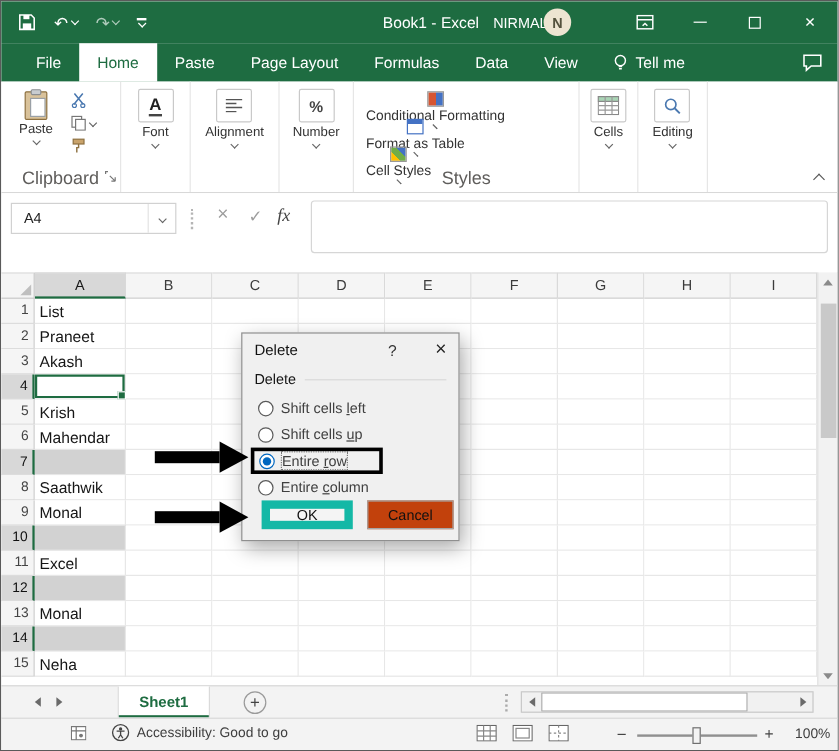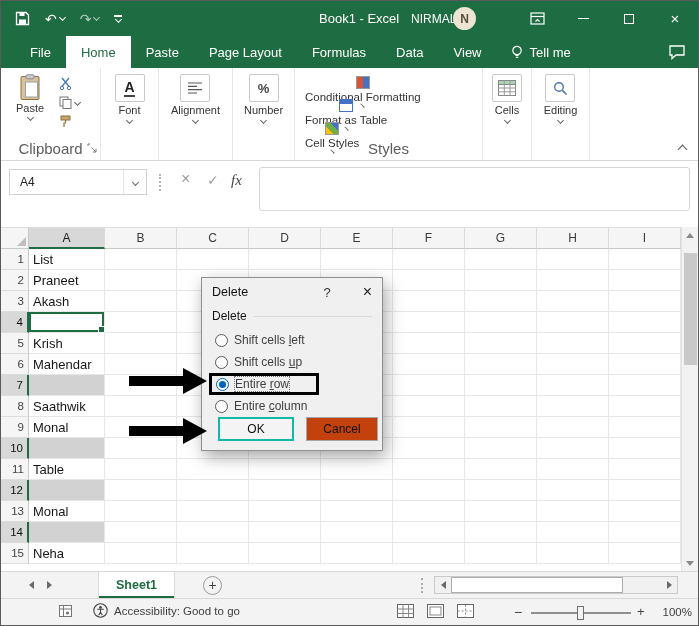--- a/index.html
+++ b/index.html
@@ -105,21 +105,21 @@
   .dlg-options { padding:9px 10px 0 13px; display:flex; flex-direction:column; gap:6px; }
   .opt { display:flex; align-items:center; gap:6px; height:16px; }
   .opt.hl { border:3px solid #000; margin:-3px 0 -3px -6px; padding:1px 4px; height:auto; width:110px; }
   .radio { width:13px; height:13px; border:1px solid #5a5a5a; border-radius:50%; background:#fff; position:relative; flex:none; }
   .radio.on { border:1.6px solid #0067C0; }
   .radio.on::after { content:""; position:absolute; inset:2px; border-radius:50%; background:#0067C0; }
   .optlabel { font-size:12px; color:#404040; }
   .optlabel.focus { outline:1px dotted #777; }
   .dlg-buttons { position:absolute; left:0; bottom:9px; display:flex; gap:12px; padding-left:16px; }
   .dbtn { width:72px; height:24px; background:#c2410c; border:1px solid #A6A6A6; font-size:12px; display:flex; align-items:center; justify-content:center; color:#111; }
-  .dbtn.annotated { border:2px solid #14b8a6; width:76px; background:#F4F4F4; }
+  .dbtn.annotated { border:7px solid #14b8a6; width:76px; background:#F4F4F4; }
 
   
   .arrow { position:absolute; width:78px; height:26px; z-index:6; }
   .arrow .shaft { position:absolute; left:0; top:8px; width:54px; height:10px; background:#000; }
   .arrow .head { position:absolute; left:54px; top:0; width:0; height:0; border-top:13px solid transparent; border-bottom:13px solid transparent; border-left:24px solid #000; }
   .arrow-row { left:128px; top:367px; }
   .arrow-ok { left:128px; top:417px; }
 
   
   .sheetbar { position:absolute; top:570px; left:0; right:0; height:27px; background:#F3F3F3; border-top:1px solid #D8D8D8; display:flex; align-items:center;padding-left:15px; }
@@ -487,21 +487,21 @@
           <div class="cell"></div>
           <div class="cell"></div>
           <div class="cell"></div>
           <div class="cell"></div>
           <div class="cell"></div>
           <div class="cell"></div>
           <div class="cell"></div>
         </div>
         <div class="grow">
           <div class="rowh">11</div>
-          <div class="cell wA">Table</div>
+          <div class="cell wA">Excel</div>
           <div class="cell"></div>
           <div class="cell"></div>
           <div class="cell"></div>
           <div class="cell"></div>
           <div class="cell"></div>
           <div class="cell"></div>
           <div class="cell"></div>
           <div class="cell"></div>
         </div>
         <div class="grow">

